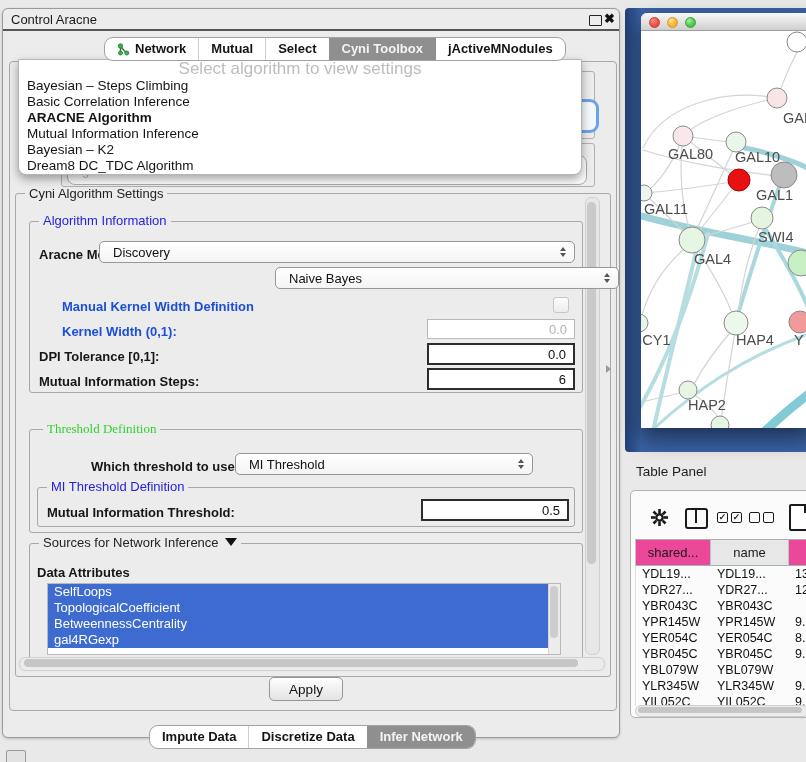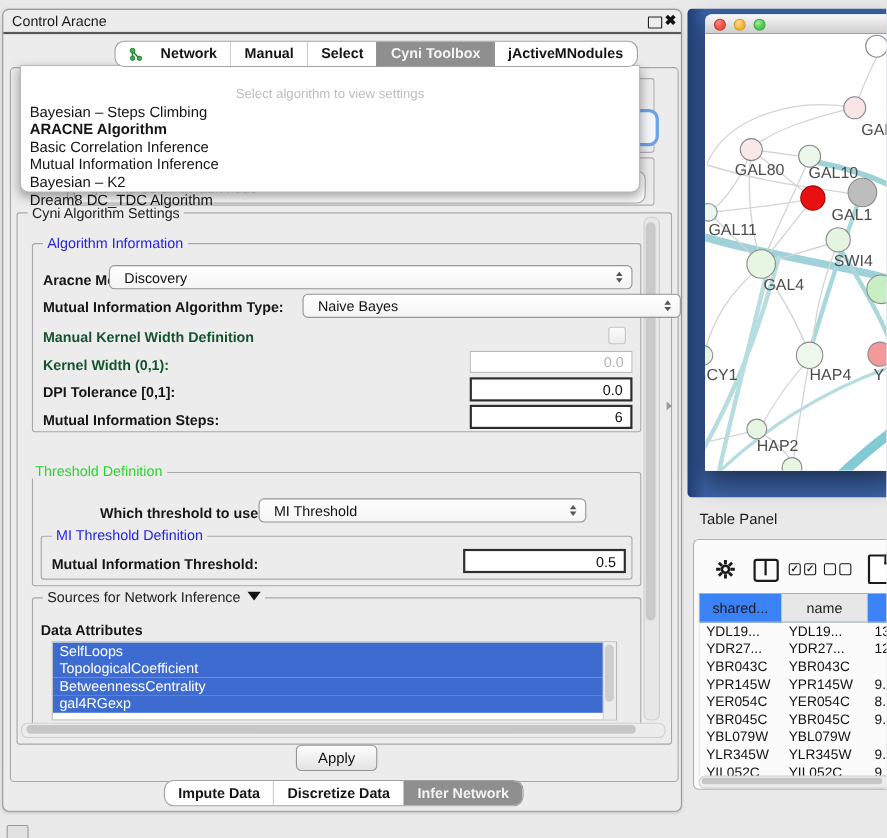--- a/index.html
+++ b/index.html
@@ -11,44 +11,44 @@
   .cptitle{position:absolute;left:0;top:0;width:100%;height:22px;border-bottom:2px solid #565656;
            font-size:13px;color:#1a1a1a;line-height:22px;padding-left:8px;box-sizing:border-box;}
   .float-icon{position:absolute;left:586px;top:6px;width:11px;height:9px;border:1.6px solid #222;border-radius:1px;}
   .close-icon{position:absolute;left:601px;top:2px;font-size:13px;font-weight:bold;color:#111;}
   .innerpanel{position:absolute;left:6px;top:52px;width:606px;height:648px;border:1px solid #a8a8a8;
               border-radius:4px;background:#ececec;}
   
   .pill{position:absolute;display:flex;background:#fff;border:1px solid #a2a2a2;border-radius:9px;
         height:22px;overflow:hidden;z-index:40;}
   .pill .tab{padding:0 12px;line-height:22px;font-size:13px;font-weight:bold;color:#141414;
-             border-left:1px solid #cfcfcf;white-space:nowrap;display:flex;align-items:center;gap:16px;}
+             border-left:1px solid #cfcfcf;white-space:nowrap;display:flex;align-items:center;gap:5px;}
   .pill .tab:first-child{border-left:none;}
   .pill .tab.selected{background:#8f8f8f;color:#f4f4f4;border-left-color:#8f8f8f;}
   .pill .tab.selected + .tab{border-left-color:#8f8f8f;}
   
   .popup{position:absolute;left:15px;top:50px;width:562px;height:114px;background:#fff;
          border:1px solid #b5b5b5;border-radius:2px 2px 8px 8px;box-shadow:0 4px 10px rgba(0,0,0,.35);z-index:30;}
-  .popup-ph{height:18px;line-height:18px;text-align:center;color:#bdbdbd;font-size:12px;margin-top:16px;}
+  .popup-ph{height:18px;line-height:18px;text-align:center;color:#bdbdbd;font-size:17px;}
   .popup-item{height:16px;line-height:16px;padding-left:8px;font-size:13.5px;color:#141414;}
   .popup-item.bold{font-weight:bold;}
   
   .ghost-grp{position:absolute;border:1px solid #b0b0b0;border-radius:3px;z-index:5;}
   .ghost-ring{position:absolute;left:568px;top:90px;width:22px;height:28px;border:3px solid #6ba3e8;
               border-radius:9px;background:#f4f7fb;z-index:6;}
   .ghost-combo{position:absolute;left:64px;top:146px;width:520px;height:30px;border:1px solid #aaa;
                border-radius:8px;background:#fcfcfc;z-index:6;color:#bcbcbc;font-size:13px;
                line-height:30px;padding-left:14px;box-sizing:border-box;}
   
   .fs{position:absolute;border:1px solid #a8a8a8;border-radius:3px;}
   .legend{position:absolute;background:#ececec;padding:0 4px;font-size:13px;line-height:13px;z-index:3;white-space:nowrap;}
   .legend.blue{color:#2323df;}
   .legend.green{color:#2fd32f;}
   .lbl{position:absolute;font-size:13px;font-weight:bold;color:#161616;white-space:nowrap;}
-  .lbl.dis{color:#14532d;}
+  .lbl.dis{color:#1d4ed8;margin-left:23px;}
   .lbl.plain{font-weight:normal;color:#2a2a2a;}
   .combo{position:absolute;background:linear-gradient(#ffffff,#f4f4f4);border:1px solid #979797;border-radius:5px;
          font-size:13px;color:#111;display:flex;align-items:center;padding:0 8px 0 13px;box-sizing:border-box;}
   .spin{margin-left:auto;display:flex;flex-direction:column;gap:2px;align-items:center;}
   .spin i{display:block;width:0;height:0;border-left:3.5px solid transparent;border-right:3.5px solid transparent;}
   .spin .up{border-bottom:4px solid #555;}
   .spin .dn{border-top:4px solid #555;}
   .vfield{position:absolute;background:#fff;font-size:13px;display:flex;align-items:center;
           justify-content:flex-end;padding-right:7px;box-sizing:border-box;}
   .vfield.strong{border:2px solid #2d2d2d;color:#111;}
@@ -85,21 +85,21 @@
   .light.yellow{left:26px;background:radial-gradient(circle at 35% 30%,#ffe09a,#f7b32a 60%);border:1px solid #d29a24;}
   .light.green{left:44px;background:radial-gradient(circle at 35% 30%,#a6f0a0,#47c647 60%);border:1px solid #3aa23a;}
   .netcanvas{position:absolute;left:0;top:18px;width:172px;height:397px;background:#fff;overflow:hidden;}
   .netcanvas svg text{font-family:"Liberation Sans",sans-serif;font-size:14.5px;fill:#4c4c4c;}
   
   .tp-title{position:absolute;left:636px;top:464px;font-size:13.5px;color:#1d1d1d;}
   .tp-box{position:absolute;left:630px;top:490px;width:180px;height:226px;background:#fbfbfb;
           border:1px solid #b2b2b2;border-radius:5px;}
   .th{height:26px;line-height:26px;text-align:center;font-size:13px;color:#1a1a1a;box-sizing:border-box;
       border-right:1px solid #b9c6ca;border-bottom:1px solid #9fb2b8;background:#e7e7e7;flex:none;}
-  .th.hl{background:#3b82f6;}
+  .th.hl{background:#ec4899;}
   .tr{display:flex;height:16px;}
   .td{height:16px;line-height:16px;font-size:12.5px;color:#111;padding-left:6px;box-sizing:border-box;
       white-space:nowrap;overflow:hidden;flex:none;}
   
   .tool{position:absolute;}
   .mini-cb{position:absolute;width:11px;height:11px;border:1.6px solid #1a1a1a;border-radius:2px;
            box-sizing:border-box;font-size:9px;line-height:8px;text-align:center;color:#1a1a1a;font-weight:bold;}
   .splitter-arrow{position:absolute;left:606px;top:365px;width:0;height:0;border-top:4px solid transparent;
                   border-bottom:4px solid transparent;border-left:5px solid #9a9a9a;}
   .cut-btn{position:absolute;left:6px;top:750px;width:18px;height:14px;border:1px solid #9a9a9a;
@@ -127,39 +127,39 @@
           <svg width="13" height="13" viewBox="0 0 13 13">
             <line x1="3.5" y1="3.5" x2="3.5" y2="10" stroke="#2f7a3a" stroke-width="1.4"></line>
             <line x1="3.5" y1="3.5" x2="9.5" y2="10" stroke="#2f7a3a" stroke-width="1.4"></line>
             <circle cx="3.5" cy="3" r="2.2" fill="#39b44a" stroke="#1f7a2d" stroke-width="0.8"></circle>
             <circle cx="3.5" cy="10" r="2" fill="#39b44a" stroke="#1f7a2d" stroke-width="0.8"></circle>
             <circle cx="9.8" cy="10" r="2" fill="#39b44a" stroke="#1f7a2d" stroke-width="0.8"></circle>
           </svg>
           <span>Network</span>
         </div>
         <div class="tab">
-          <span>Manual</span>
+          <span>Mutual</span>
         </div>
         <div class="tab">
           <span>Select</span>
         </div>
         <div class="tab selected">
           <span>Cyni Toolbox</span>
         </div>
         <div class="tab">
           <span>jActiveMNodules</span>
         </div>
       </div>
 
     <div class="popup">
       <div class="popup-ph">Select algorithm to view settings</div>
       <div id="popup-list">
           <div class="popup-item">Bayesian – Steps Climbing</div>
+          <div class="popup-item">Basic Correlation Inference</div>
           <div class="popup-item bold">ARACNE Algorithm</div>
-          <div class="popup-item">Basic Correlation Inference</div>
           <div class="popup-item">Mutual Information Inference</div>
           <div class="popup-item">Bayesian – K2</div>
           <div class="popup-item">Dream8 DC_TDC Algorithm</div>
         </div>
     </div>
 
     <div class="fs" style="left:12px;top:184px;width:594px;height:482px;"></div>
     <div class="legend" style="left:22px;top:178px;color:#222;">Cyni Algorithm Settings</div>
 
     <div class="vtrack" style="left:582px;top:188px;width:13px;height:456px;">
@@ -171,21 +171,20 @@
 
     <div class="lbl" style="left:36px;top:238px;">Aracne Mode:</div>
     <div class="combo" style="left:96px;top:232px;width:476px;height:22px;">
       <span>Discovery</span>
       <span class="spin">
           <i class="up"></i>
           <i class="dn"></i>
         </span>
     </div>
 
-    <div class="lbl" style="left:36px;top:263px;">Mutual Information Algorithm Type:</div>
     <div class="combo" style="left:272px;top:258px;width:344px;height:22px;">
       <span>Naive Bayes</span>
       <span class="spin">
           <i class="up"></i>
           <i class="dn"></i>
         </span>
     </div>
 
     <div class="lbl dis" style="left:36px;top:290px;">Manual Kernel Width Definition</div>
     <div class="cbox" style="left:550px;top:288px;"></div>
@@ -194,21 +193,21 @@
     <div class="vfield grayed" style="left:424px;top:310px;width:148px;height:20px;">0.0</div>
 
     <div class="lbl" style="left:36px;top:340px;">DPI Tolerance [0,1]:</div>
     <div class="vfield strong" style="left:424px;top:334px;width:148px;height:22px;">0.0</div>
 
     <div class="lbl" style="left:36px;top:365px;">Mutual Information Steps:</div>
     <div class="vfield strong" style="left:424px;top:359px;width:148px;height:22px;">6</div>
 
 
     <div class="fs" style="left:26px;top:420px;width:552px;height:102px;"></div>
-    <div class="legend green" style="left:25px;top:413px;">Threshold Definition</div>
+    <div class="legend green" style="left:40px;top:413px;font-family:Liberation Serif, serif;">Threshold Definition</div>
 
     <div class="lbl" style="left:88px;top:450px;text-align:center;">Which threshold to use:</div>
     <div class="combo" style="left:232px;top:444px;width:298px;height:22px;">
       <span>MI Threshold</span>
       <span class="spin">
           <i class="up"></i>
           <i class="dn"></i>
         </span>
     </div>
 
@@ -235,21 +234,21 @@
           <div class="thumb"></div>
         </div>
     </div>
 
     <div class="htrack" style="left:16px;top:648px;width:584px;height:12px;">
       <div class="hthumb" style="left:4px;width:554px;"></div>
     </div>
 
     <div class="btn" style="left:266px;top:668px;width:72px;height:22px;">Apply</div>
 
-    <div class="pill" style="left:146px;top:700px;text-align:right;" id="bottom-tabs">
+    <div class="pill" style="left:146px;top:716px;text-align:right;" id="bottom-tabs">
         <div class="tab">
           <span>Impute Data</span>
         </div>
         <div class="tab">
           <span>Discretize Data</span>
         </div>
         <div class="tab selected">
           <span>Infer Network</span>
         </div>
       </div>

